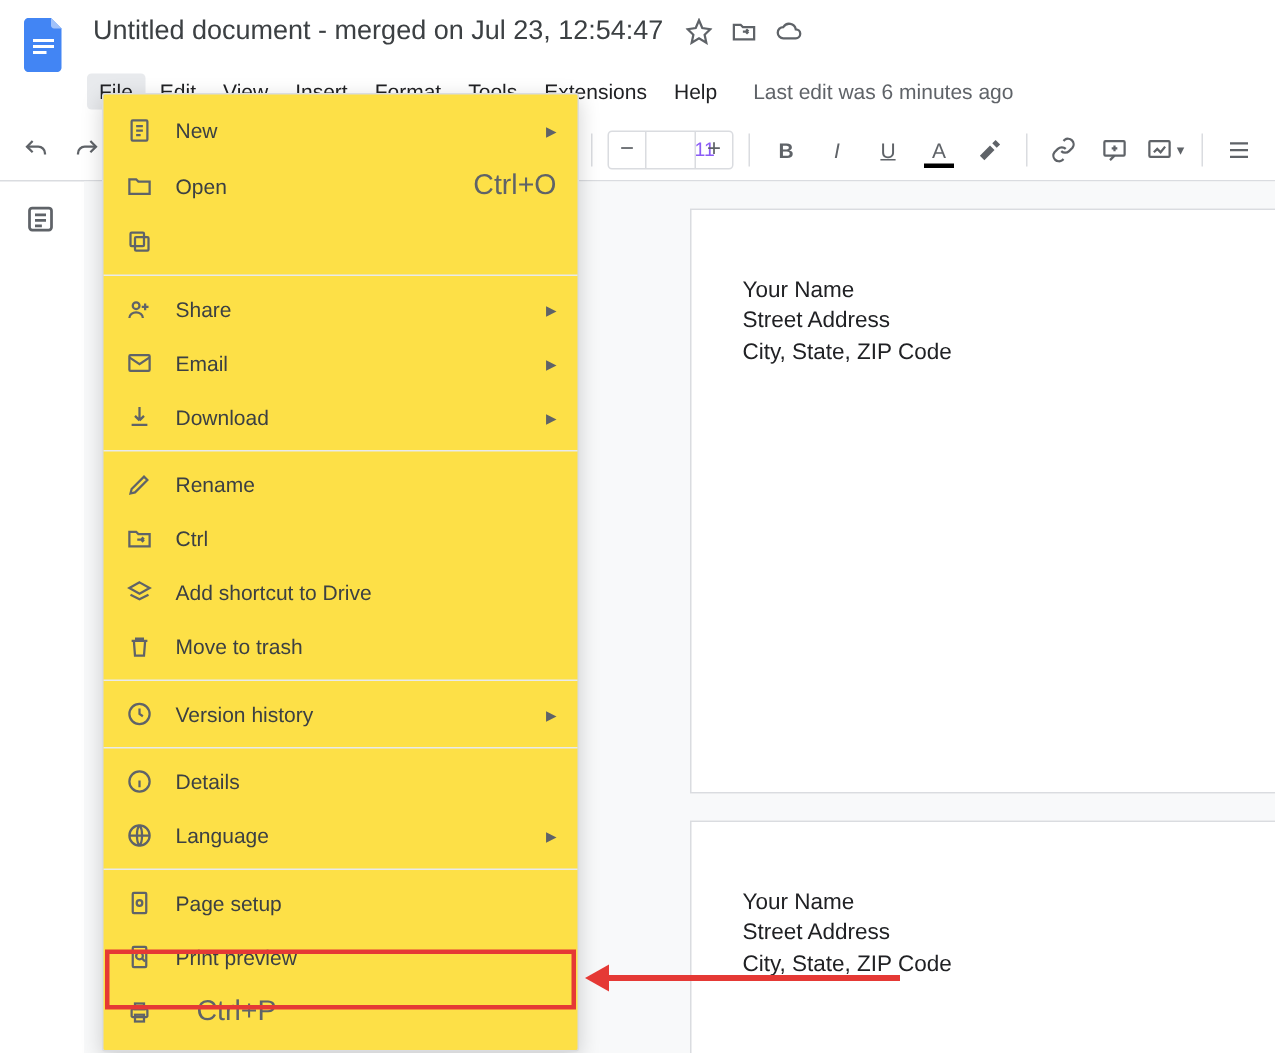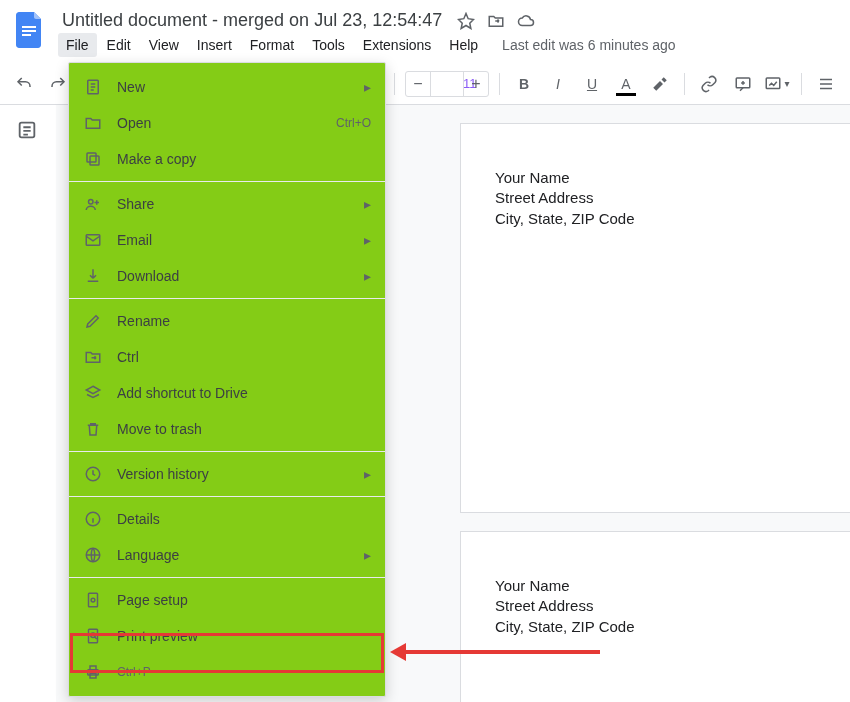--- a/index.html
+++ b/index.html
@@ -27,21 +27,21 @@
   }
   .title-row { display:flex; align-items:center; gap:10px; }
   .doc-title {
     font-size: 18px;
     color:#3c4043;
     padding: 2px 4px;
   }
   .title-icons { display:flex; gap:10px; color:#5f6368; }
   .title-icons .iconbtn { width:20px;height:20px;display:flex;align-items:center;justify-content:center;cursor:pointer;}
   .menubar {
-    display:flex; gap:2px; align-items:center; margin-top:0;
+    display:flex; gap:2px; align-items:center; margin-top:16px;
   }
   .menubar .menu {
     padding: 4px 8px;
     font-size:14px;
     color:#202124;
     cursor:pointer;
     border-radius:3px;
   }
   .menubar .menu.active { background:#e8eaed; }
   .lastedit {
@@ -71,35 +71,35 @@
   .workspace{display:flex;height:calc(702px - 98px);}
   .docstrip{width:56px;display:flex;flex-direction:column;align-items:center;padding-top:14px;}
   .outline-icon{width:24px;height:24px;color:#5f6368;cursor:pointer;}
   .canvas{flex:1;background:#f8f9fa;overflow:hidden;position:relative;padding:18px 0 0 0;display:flex;flex-direction:column;gap:18px;align-items:flex-start;padding-left:404px;}
   .page{background:#fff;border:1px solid #dadce0;width:430px;padding:44px 34px;min-height:390px;}
   .page p{font-size:15px;color:#202124;line-height:1.35;}
   
   .dropdown{
     position:absolute; left:68px; top:62px;
     width:318px;
-    background:#84cc16;
+    background:#fde047;
     border:1px solid #dadce0;
     border-radius:2px;
     box-shadow:0 4px 14px rgba(0,0,0,.18);
     padding:6px 0;
     z-index:50;
   }
   .dd-item{
     display:flex;align-items:center;gap:14px;
     padding:8px 14px;
     font-size:14px;color:#3c4043;cursor:pointer;
   }
   .dd-item .dd-icon{width:20px;height:20px;display:flex;align-items:center;justify-content:center;color:#5f6368;}
   .dd-item .dd-label{flex:1;}
-  .dd-item .dd-hint{color:#5f6368;font-size:12px;}
+  .dd-item .dd-hint{color:#5f6368;font-size:19px;margin-left:14px;}
   .dd-item .dd-sub{color:#5f6368;}
   .dd-sep{height:1px;background:#e8eaed;margin:4px 0;}
   .highlight-box{
     position:absolute;
     left:70px; top:633px;
     width:314px; height:40px;
     border:3px solid #e53935;
     z-index:60;
     pointer-events:none;
   }
@@ -280,21 +280,20 @@
     <span class="dd-label">Open</span>
     <span class="dd-hint">Ctrl+O</span>
   </div>
   <div class="dd-item">
     <span class="dd-icon">
         <svg width="18" height="18" viewBox="0 0 24 24" fill="none" stroke="#5f6368" stroke-width="2">
           <rect x="8" y="8" width="12" height="12" rx="1"></rect>
           <rect x="4" y="4" width="12" height="12" rx="1"></rect>
         </svg>
       </span>
-    <span class="dd-label">Make a copy</span>
   </div>
   <div class="dd-sep"></div>
 
   <div class="dd-item">
     <span class="dd-icon">
         <svg width="18" height="18" viewBox="0 0 24 24" fill="none" stroke="#5f6368" stroke-width="2">
           <circle cx="9" cy="9" r="3"></circle>
           <path d="M3 20c0-3 3-5 6-5s6 2 6 5"></path>
           <path d="M17 7v6m-3-3h6"></path>
         </svg>

